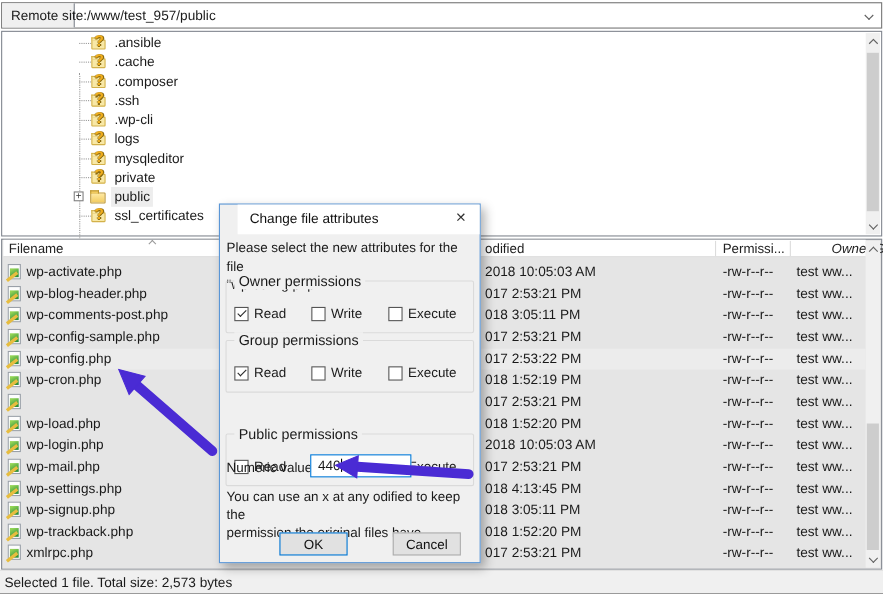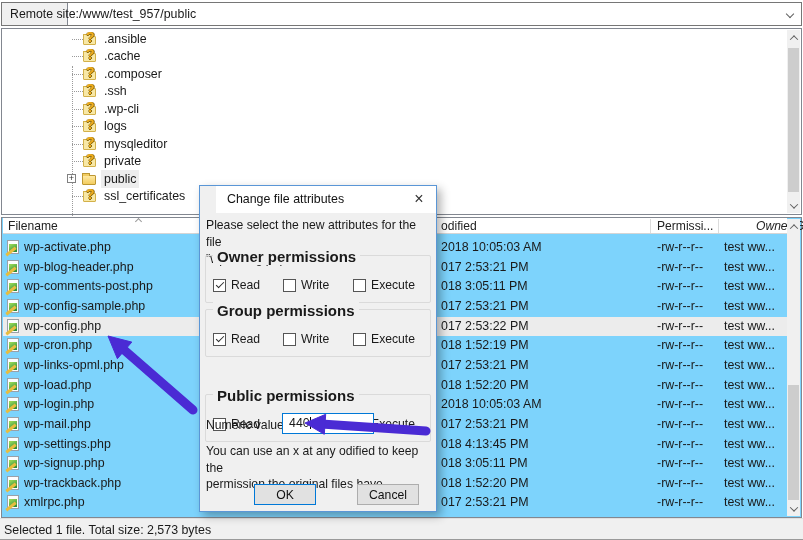--- a/index.html
+++ b/index.html
@@ -16,21 +16,21 @@
   .topbar-label { width:66px; background:#f0f0f0; border-right:1px solid #828790;
     font-size:12.3px; line-height:22px; padding-left:8px; white-space:nowrap; }
   .topbar-path { flex:1; font-size:12.4px; line-height:22px; padding-left:11px; position:relative; }
   .combo-chev { position:absolute; right:8px; top:8px; width:6px; height:6px;
     border-right:1.3px solid #606060; border-bottom:1.3px solid #606060; transform:rotate(45deg); }
 
   
   .tree-panel { position:absolute; left:1px; top:28px; right:1px; height:187px;
     border:1px solid #828790; background:#fff; }
   .file-panel { position:absolute; left:1px; top:217px; right:1px; height:301px;
-    border:1px solid #828790; background:#7dd3fc; }
+    border:1px solid #828790; background:#e5e5e5; }
 
   
   .tree-vline { position:absolute; left:70px; top:37px; height:158px; width:0;
     border-left:1px dotted #9a9a9a; }
   .titem { position:absolute; left:61px; height:18px; font-size:12.4px; line-height:18px; white-space:nowrap; }
   .stub { position:absolute; left:9px; top:9px; width:11px; border-top:1px dotted #9a9a9a; }
   .tlabel { position:absolute; left:38px; top:0; padding:0 3px; }
   .tlabel.sel { background:#ededed; }
   .qicon { position:absolute; left:19px; top:0; width:16px; height:17px; }
   .qfold { position:absolute; left:1px; bottom:2px; width:13px; height:9px;
@@ -88,21 +88,21 @@
     background:#f0f0f0; border:1px solid #5a96d6; box-shadow:4px 4px 9px rgba(0,0,0,.3); z-index:5; }
   .dlg-title { position:absolute; left:16px; top:0; right:0; height:27px; background:#fff; }
   .dlg-title-text { position:absolute; left:11px; top:6px; font-size:12.4px; color:#111; }
   .dlg-close { position:absolute; right:0; top:0; width:34px; height:27px; text-align:center;
     font-size:16px; line-height:26px; color:#333; }
   .dlg-intro { position:absolute; left:6px; top:31px; width:228px; font-size:12.2px; line-height:17px; }
   .pgroup { position:absolute; left:5px; width:226px; height:48px;
     border:1px solid #dadada; border-radius:2px; }
   .pgroup.owner { top:69px; } .pgroup.group { top:123px; } .pgroup.public { top:176px;margin-top:32px; }
   .pg-legend { position:absolute; left:7px; top:-8px; background:#f0f0f0; padding:0 4px;
-    font-size:15px; white-space:nowrap;font-weight:bold; }
+    font-size:13px; white-space:nowrap; }
   .cbrow { position:absolute; left:0; top:20px; width:100%; height:20px; }
   .cbitem { position:absolute; top:0; height:20px; }
   .cbitem.p0 { left:7px; } .cbitem.p1 { left:77px; } .cbitem.p2 { left:147px; }
   .cb { position:absolute; left:0; top:3px; width:13px; height:13px; background:#fff; border:1px solid #555; }
   .cb.checked::after { content:""; position:absolute; left:2px; top:2px; width:7px; height:3px;
     border-left:1.6px solid #2b2b2b; border-bottom:1.6px solid #2b2b2b; transform:rotate(-45deg); }
   .cblabel { position:absolute; left:18px; top:2px; font-size:12.2px; white-space:nowrap; }
   .num-label { position:absolute; left:6px; top:232px; font-size:12.2px; }
   .num-input { position:absolute; left:82px; top:227px; width:92px; height:21px; background:#fff;
     border:1px solid #0078d7; font-size:12.4px; line-height:19px; padding-left:6px; }
@@ -271,21 +271,20 @@
     </div>
     <div class="frow" style="top:118px">
       <span class="file-icon"></span>
       <span class="txt c-name">wp-cron.php</span>
         <span class="txt c-mod">018 1:52:19 PM</span>
         <span class="txt c-perm">-rw-r--r--</span>
         <span class="txt c-own">test ww...</span>
     </div>
     <div class="frow" style="top:138px">
       <span class="file-icon"></span>
-      <span class="txt c-name">wp-links-opml.php</span>
         <span class="txt c-mod">017 2:53:21 PM</span>
         <span class="txt c-perm">-rw-r--r--</span>
         <span class="txt c-own">test ww...</span>
     </div>
     <div class="frow" style="top:158px">
       <span class="file-icon"></span>
       <span class="txt c-name">wp-load.php</span>
         <span class="txt c-mod">018 1:52:20 PM</span>
         <span class="txt c-perm">-rw-r--r--</span>
         <span class="txt c-own">test ww...</span>

